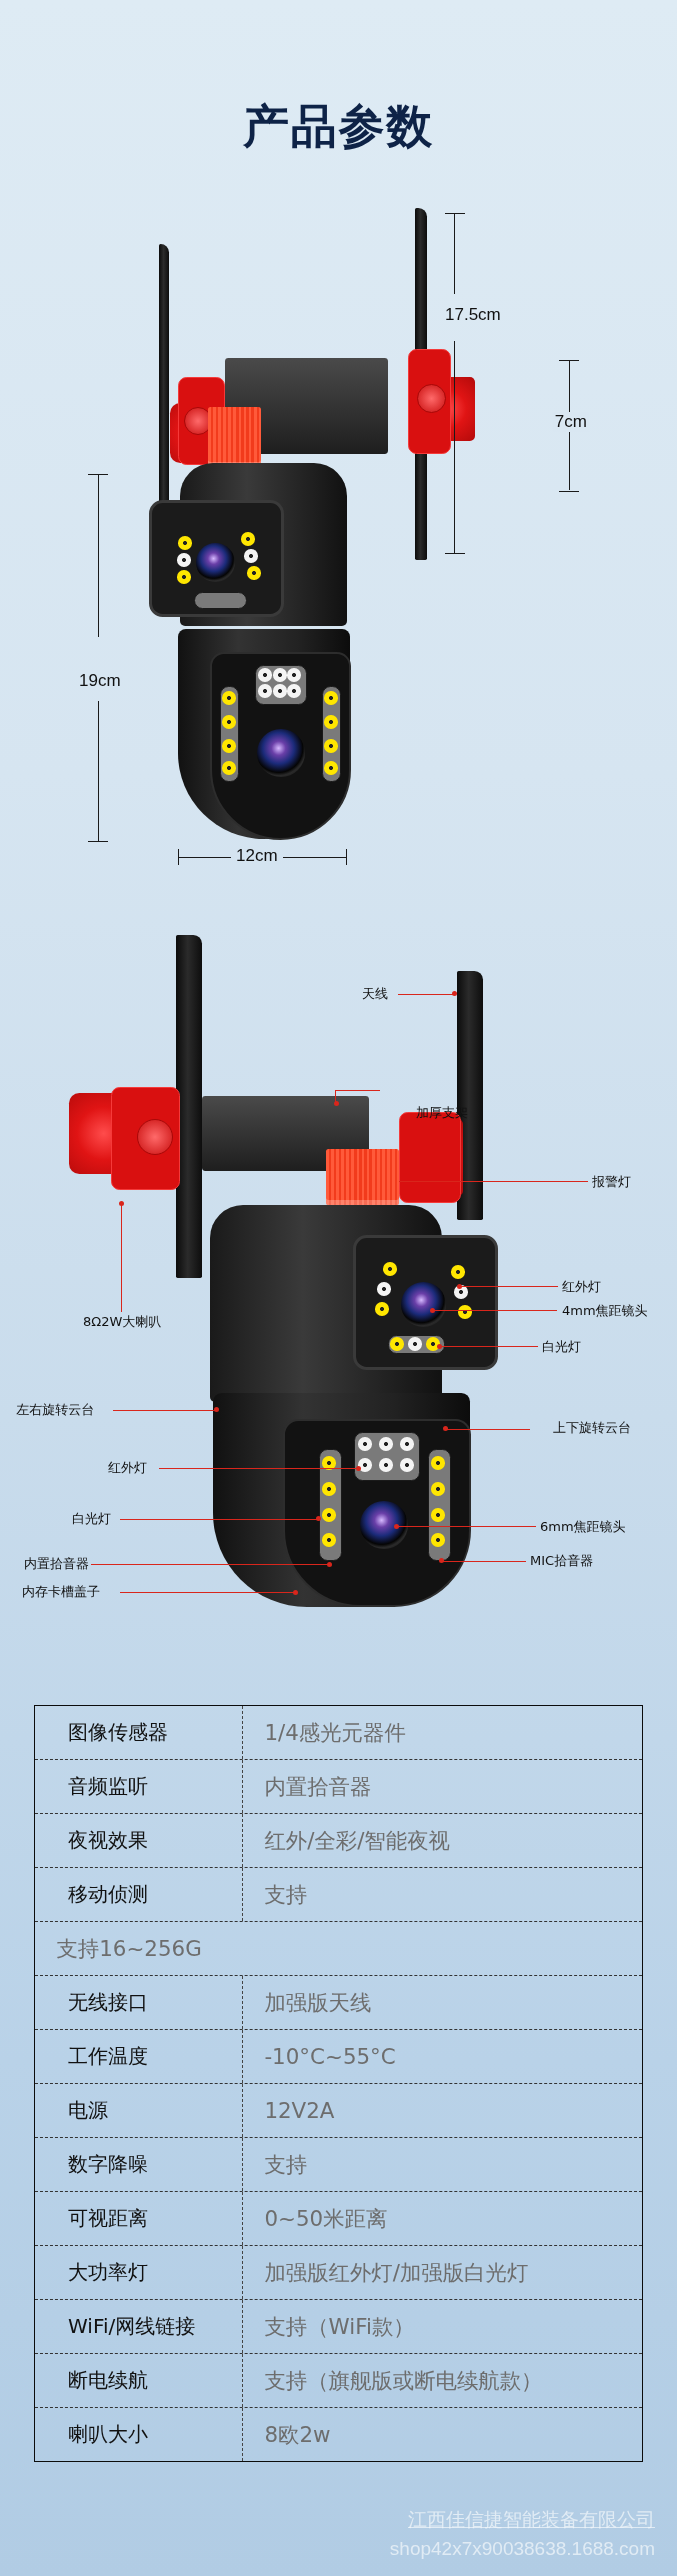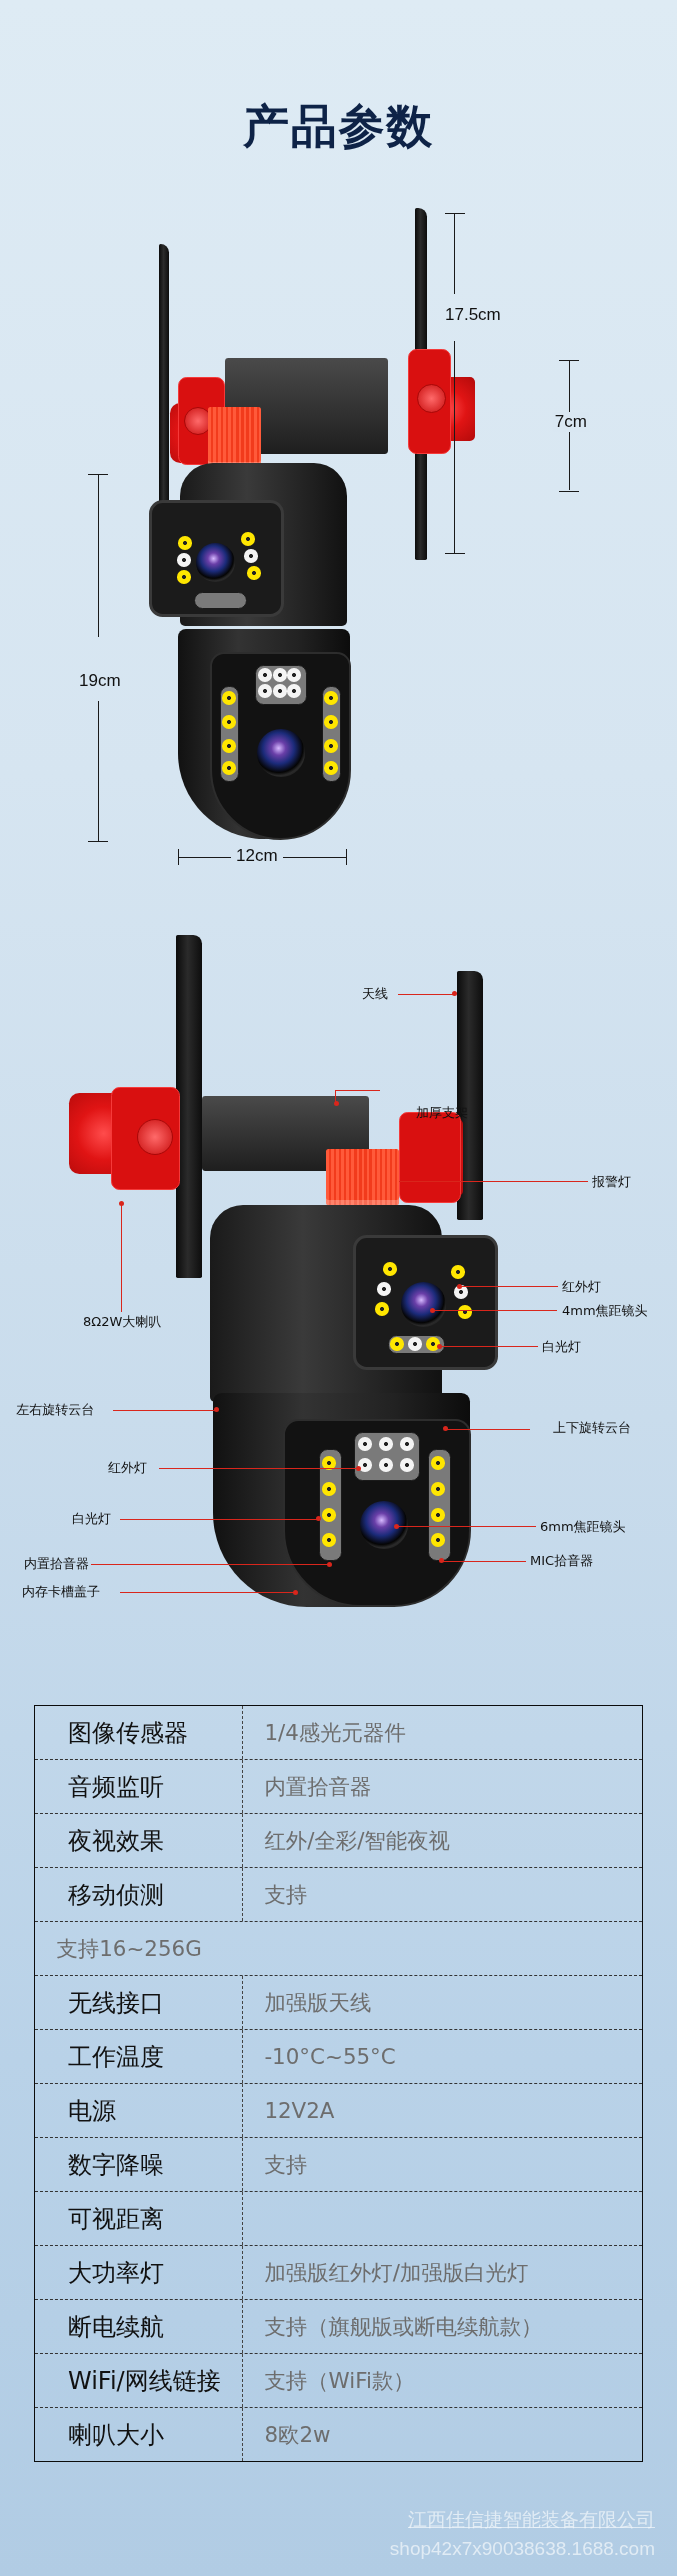--- a/index.html
+++ b/index.html
@@ -43,21 +43,21 @@
   
   .spec-table {
     position: absolute; left: 34px; top: 1705px; width: 607px;
     border: 1.7px solid #0c0c0c; border-collapse: collapse;
   }
   .spec-row { display: flex; height: 53px; border-top: 0.9px dashed #333; }
   .spec-row:first-child { border-top: none; }
   .spec-key {
     width: 208px; border-right: 0.9px dashed #444; box-sizing: border-box;
     padding-left: 33px; display: flex; align-items: center;
-    font-size: 24px; color: #111;
+    font-size: 20px; color: #111;
   }
   .spec-val {
     flex: 1; padding-left: 21.4px; display: flex; align-items: center;
     font-size: 21.4px; color: #6d6d6d;
   }
   .wm { position: absolute; right: 22px; text-align: right; color: rgba(240,245,250,0.75); font-size: 19px; font-family: "Liberation Sans", sans-serif; }
 </style>
 </head>
 <body>
 
@@ -281,34 +281,35 @@
   <div class="spec-row">
       <div class="spec-key">电源</div>
       <div class="spec-val">12V2A</div>
     </div>
   <div class="spec-row">
       <div class="spec-key">数字降噪</div>
       <div class="spec-val">支持</div>
     </div>
   <div class="spec-row">
       <div class="spec-key">可视距离</div>
+      <div class="spec-val">0~50米距离</div>
     </div>
   <div class="spec-row">
       <div class="spec-key">大功率灯</div>
       <div class="spec-val">加强版红外灯/加强版白光灯</div>
     </div>
   <div class="spec-row">
+      <div class="spec-key">WiFi/网线链接</div>
+      <div class="spec-val">支持（WiFi款）</div>
+    </div>
+  <div class="spec-row">
       <div class="spec-key">断电续航</div>
       <div class="spec-val">支持（旗舰版或断电续航款）</div>
     </div>
   <div class="spec-row">
-      <div class="spec-key">WiFi/网线链接</div>
-      <div class="spec-val">支持（WiFi款）</div>
-    </div>
-  <div class="spec-row">
       <div class="spec-key">喇叭大小</div>
       <div class="spec-val">8欧2w</div>
     </div>
 </div>
 
 <div class="wm" style="top:2507px;text-decoration:underline;">江西佳信捷智能装备有限公司</div>
 <div class="wm" style="top:2538px;">shop42x7x90038638.1688.com</div>
 
 
 </body></html>

